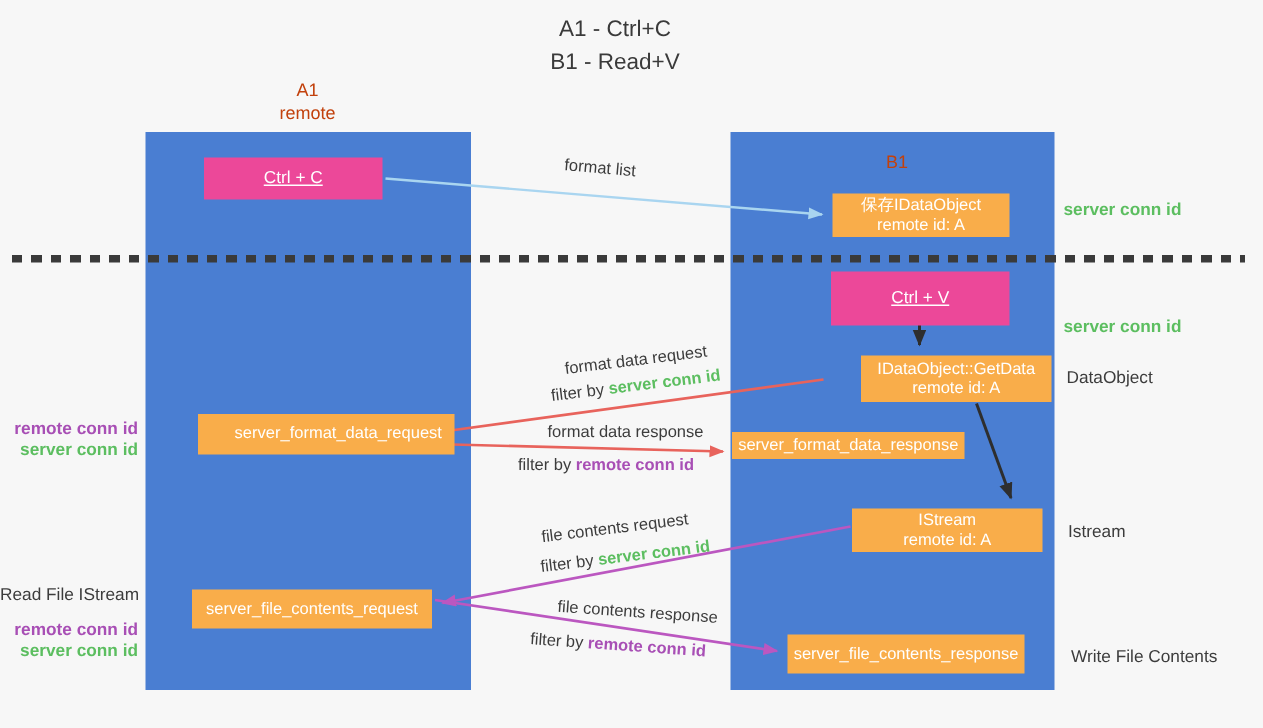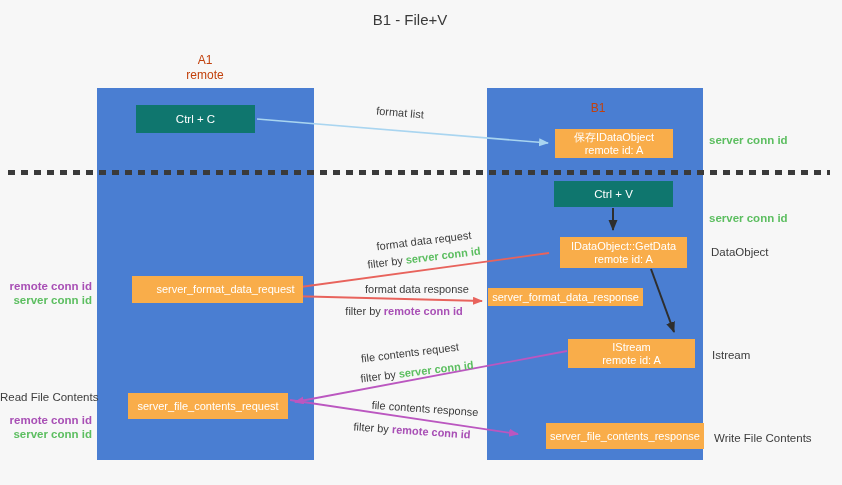--- a/index.html
+++ b/index.html
@@ -22,36 +22,37 @@
   .dotted{
     left:8px;top:170px;width:822px;height:5px;z-index:2;
     background:repeating-linear-gradient(90deg,#3a3a3a 0 7px,transparent 7px 13px);
   }
   svg.arrows{left:0;top:0;z-index:3;pointer-events:none;}
   .node{
     display:flex;flex-direction:column;align-items:center;justify-content:center;
     color:#fff;text-align:center;font-size:11px;line-height:13px;z-index:4;
     white-space:nowrap;
   }
-  .green-node{background:#0f766e;}
+  .green-node{background:#ec4899;text-decoration:underline;}
   .orange-node{background:#f9ad4a;text-align:right;}
   .elabel{
     font-size:11px;line-height:13px;color:#3c3c3c;white-space:nowrap;z-index:5;
   }
   .side{font-size:11.5px;line-height:14px;white-space:nowrap;z-index:5;}
   .tgreen{color:#5cbe60;font-weight:bold;}
   .tpurple{color:#a84fb5;font-weight:bold;}
   .tdark{color:#3c3c3c;font-weight:normal;}
   .ralign{text-align:right;}
 </style>
 </head>
 <body>
 
 <div class="abs title">
-  <div>B1 - File+V</div>
+  <div>A1 - Ctrl+C</div>
+  <div>B1 - Read+V</div>
 </div>
 
 <div class="abs lane-header" style="left:145px;">
   <div>A1</div>
   <div>remote</div>
 </div>
 <div class="abs lane-header" style="left:538px;margin-top:48px;">
   <div>B1</div>
 </div>
 
@@ -86,25 +87,25 @@
 
 <div class="abs node green-node" style="left:136px;top:105px;width:119px;height:28px;font-size:11.5px;">
   <span>Ctrl + C</span>
 </div>
 
 <div class="abs node orange-node" style="left:555px;top:129px;width:118px;height:29px;">
   <span>保存IDataObject</span>
   <span>remote id: A</span>
 </div>
 
-<div class="abs node green-node" style="left:554px;top:181px;width:119px;height:26px;font-size:11.5px;">
+<div class="abs node green-node" style="left:554px;top:181px;width:119px;height:36px;font-size:11.5px;">
   <span>Ctrl + V</span>
 </div>
 
-<div class="abs node orange-node" style="left:560px;top:237px;width:127px;height:31px;">
+<div class="abs node orange-node" style="left:574px;top:237px;width:127px;height:31px;">
   <span>IDataObject::GetData</span>
   <span>remote id: A</span>
 </div>
 
 <div class="abs node orange-node" style="left:132px;top:276px;width:155px;height:27px;padding-left:16px;">
   <span>server_format_data_request</span>
 </div>
 
 <div class="abs node orange-node" style="left:488px;top:288px;width:155px;height:18px;">
   <span>server_format_data_response</span>
@@ -112,21 +113,21 @@
 
 <div class="abs node orange-node" style="left:568px;top:339px;width:127px;height:29px;">
   <span>IStream</span>
   <span>remote id: A</span>
 </div>
 
 <div class="abs node orange-node" style="left:128px;top:393px;width:160px;height:26px;">
   <span>server_file_contents_request</span>
 </div>
 
-<div class="abs node orange-node" style="left:525px;top:423px;width:158px;height:26px;margin-left:21px;">
+<div class="abs node orange-node" style="left:525px;top:423px;width:158px;height:26px;">
   <span>server_file_contents_response</span>
 </div>
 
 <div class="abs elabel" style="left:400px;top:113px;transform:translate(-50%,-50%) rotate(5deg);">format list</div>
 
 <div class="abs elabel" style="left:424px;top:241px;transform:translate(-50%,-50%) rotate(-7deg);">format data request</div>
 <div class="abs elabel" style="left:424px;top:258px;transform:translate(-50%,-50%) rotate(-7deg);">
   <span>filter by </span><span class="tgreen">server conn id</span>
 </div>
 
@@ -150,16 +151,16 @@
 <div class="abs side tdark" style="left:711px;top:245px;">DataObject</div>
 <div class="abs side tdark" style="left:712px;top:348px;">Istream</div>
 <div class="abs side tdark" style="left:714px;top:431px;">Write File Contents</div>
 
 <div class="abs side ralign" style="left:0px;width:92px;top:279px;">
   <div class="tpurple">remote conn id</div>
   <div class="tgreen">server conn id</div>
 </div>
 
 <div class="abs side ralign" style="left:0px;width:92px;top:390px;">
-  <div class="tdark" style="margin-bottom:9px;">Read File Contents</div>
+  <div class="tdark" style="margin-bottom:9px;">Read File IStream</div>
   <div class="tpurple">remote conn id</div>
   <div class="tgreen">server conn id</div>
 </div>
 
 </body></html>

